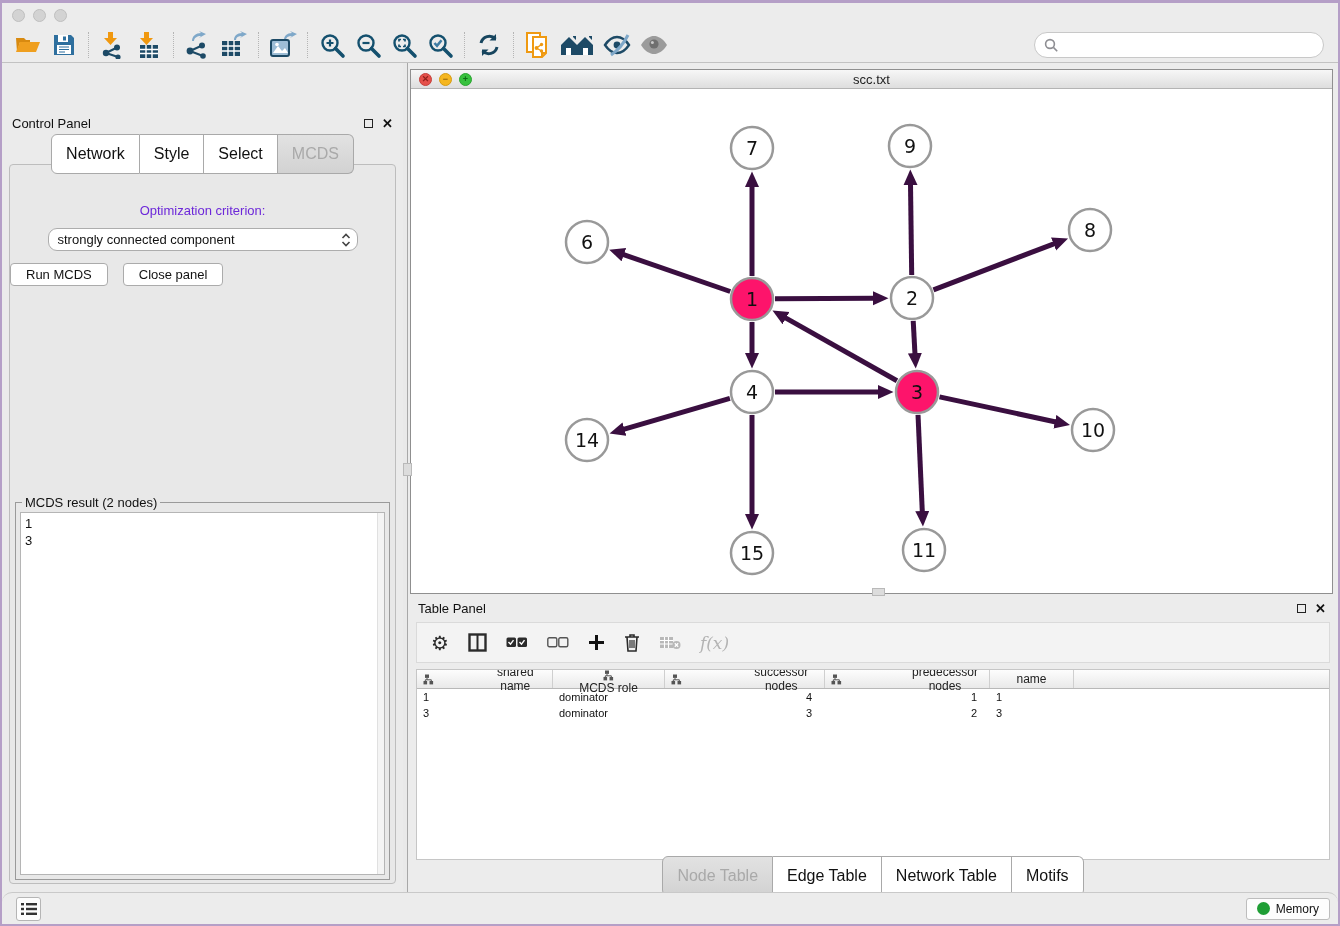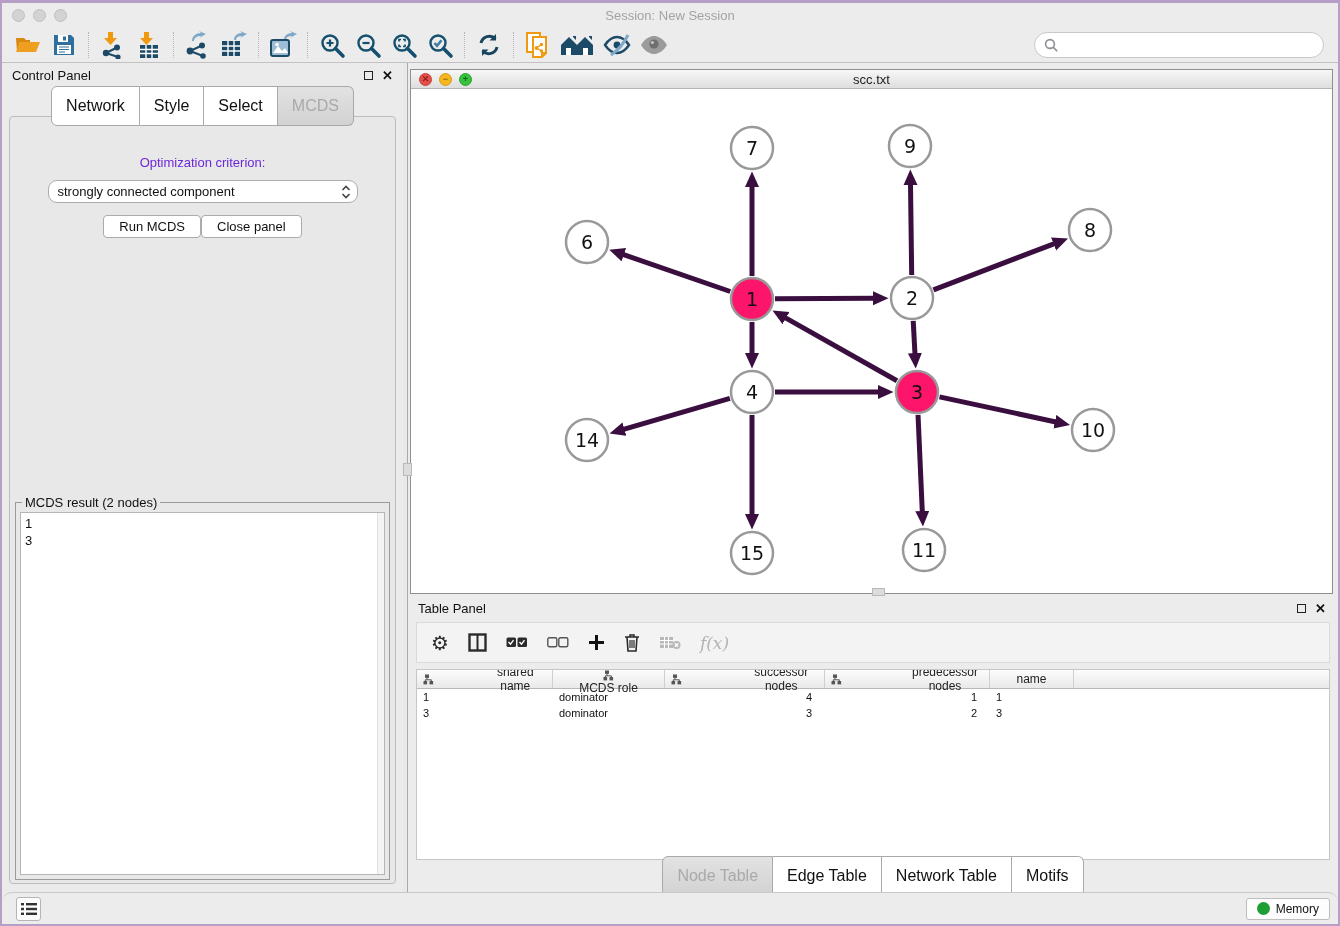--- a/index.html
+++ b/index.html
@@ -17,35 +17,35 @@
   .toolbar { height:35px; background:#ececec; border-bottom:1px solid #c2c2c2; display:flex; align-items:center; padding:0 8px; }
   .tb-btn { width:30px; height:30px; display:flex; align-items:center; justify-content:center; margin:0 3px; }
   .tb-sep { width:1px; height:26px; margin:0 6px; border-left:1px dotted #b5b5b5; }
   .search-wrap { margin-left:auto; margin-right:6px; width:290px; height:26px; background:#fff; border:1px solid #c8c8c8; border-radius:13px; display:flex; align-items:center; padding:0 9px; }
 
   
   .main { flex:1; display:flex; min-height:0; }
 
   
   .control-panel { width:401px; background:#ebebeb; display:flex; flex-direction:column; }
-  .panel-head { display:flex; align-items:center; padding:5px 10px 3px; }
+  .panel-head { display:flex; align-items:center; padding:5px 10px 3px;margin-top:48px; }
   .panel-title { font-size:13px; color:#111; }
   .panel-head-icons { margin-left:auto; display:flex; align-items:center; gap:9px; }
   .ico-restore { width:9px; height:9px; border:1.5px solid #222; display:inline-block; }
   .ico-close { font-size:13px; font-weight:bold; color:#111; line-height:1; }
   .tabs-row { display:flex; justify-content:center; position:relative; z-index:2; }
   .tab { font-size:16px; padding:10px 14px; background:#fff; border:1px solid #a9a9a9; border-left:none; color:#111; }
   .tab:first-child { border-left:1px solid #a9a9a9; border-radius:6px 0 0 6px; }
   .tab:last-child { border-radius:0 6px 6px 0; }
   .tab.active { background:linear-gradient(#e2e2e2,#d2d2d2); color:#a9a9a9; }
   .cp-box { flex:1; margin:-10px 7px 8px; border:1px solid #bdbdbd; border-radius:4px; background:#e8e8e8; padding-top:26px; display:flex; flex-direction:column; min-height:0; }
   .opt-label { text-align:center; font-size:13px; color:#6d28d9; margin-top:12px; }
   .dropdown { margin:10px auto 0; width:310px; height:23px; background:#fff; border:1px solid #adadad; border-radius:9px; display:flex; align-items:center; padding:0 6px 0 9px; }
   .dd-value { font-size:13px; color:#111; flex:1; }
-  .btn-row { display:flex; justify-content:center; margin-top:12px; }
+  .btn-row { display:flex; gap:15px; margin-top:12px; }
   .cp-btn { font-size:13px; color:#111; background:#fff; border:1px solid #ababab; border-radius:4px; padding:3px 15px; }
   .cp-spacer { flex:1; }
   .fieldset { margin:0 5px 3px; height:378px; border:1px solid #9a9a9a; position:relative; padding:9px 4px 4px; }
   .fieldset-legend { position:absolute; top:-8px; left:6px; background:#e8e8e8; padding:0 3px; font-size:13px; color:#111; }
   .result-box { width:100%; height:100%; background:#fff; border:1px solid #b5b5b5; display:flex; }
   .result-text { flex:1; font-size:13px; color:#111; padding:2px 4px; line-height:17px; white-space:pre-line; }
   .result-scroll { width:7px; background:#f4f4f4; border-left:1px solid #e0e0e0; }
 
   
   .v-splitter { width:5px; background:#e9e9e9; border-right:1px solid #a8a8a8; position:relative; }
@@ -90,21 +90,20 @@
 <body>
 
 <div class="app">
 
   <div class="titlebar">
     <div class="tl-group">
       <div class="tl"></div>
       <div class="tl"></div>
       <div class="tl"></div>
     </div>
-    <div class="win-title">Session: New Session</div>
   </div>
 
   <div class="toolbar">
     <div class="tb-btn">
       <svg width="26" height="24" viewBox="0 0 26 24">
           <path d="M1 5h8l2 2h4v2H5L2 19z" fill="#d88a10"></path>
           <path d="M5 9h20l-4 10H1z" fill="#ef9f1f"></path>
         </svg>
     </div>
     <div class="tb-btn">

